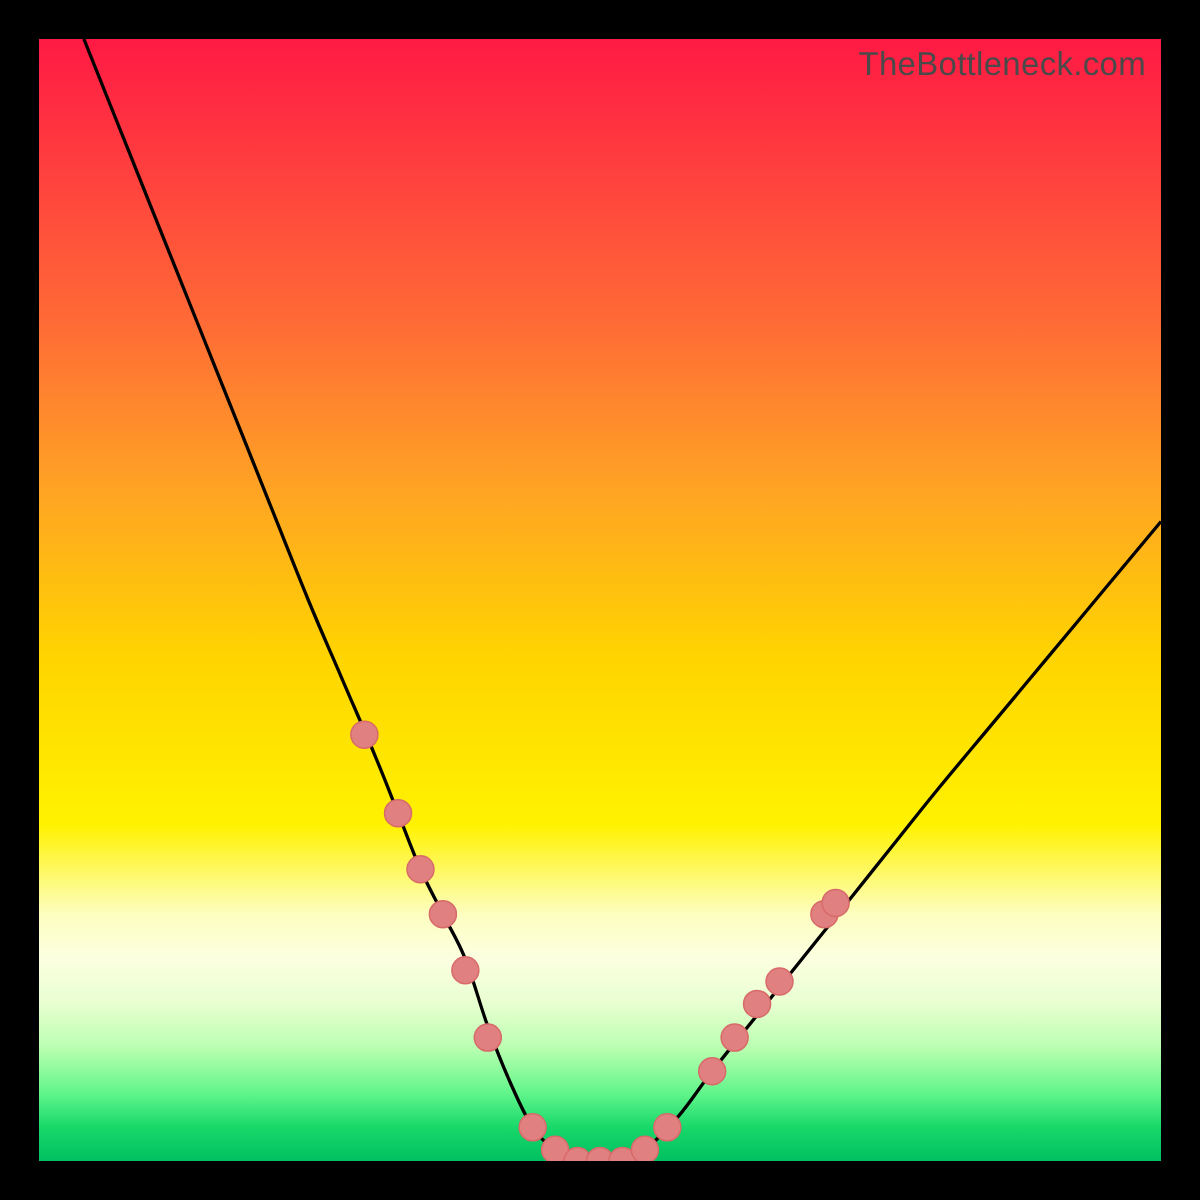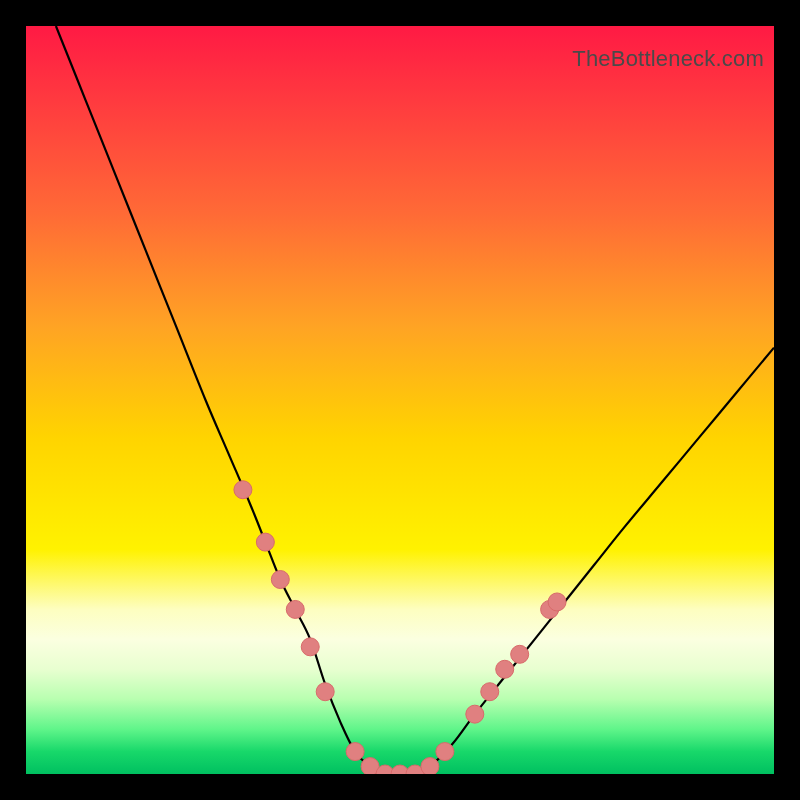--- a/index.html
+++ b/index.html
@@ -31,21 +31,20 @@
   }
   .watermark {
     position: absolute;
     top: 4px;
     right: 10px;
     font-size: 22px;
     font-weight: 400;
     color: #4a4a4a;
     text-align: right;
     letter-spacing: 0.2px;
-    margin-top: 16px;
   }
   svg.curve {
     position: absolute;
     inset: 0;
     width: 748px;
     height: 748px;
   }
 </style>
 </head>
 <body>

